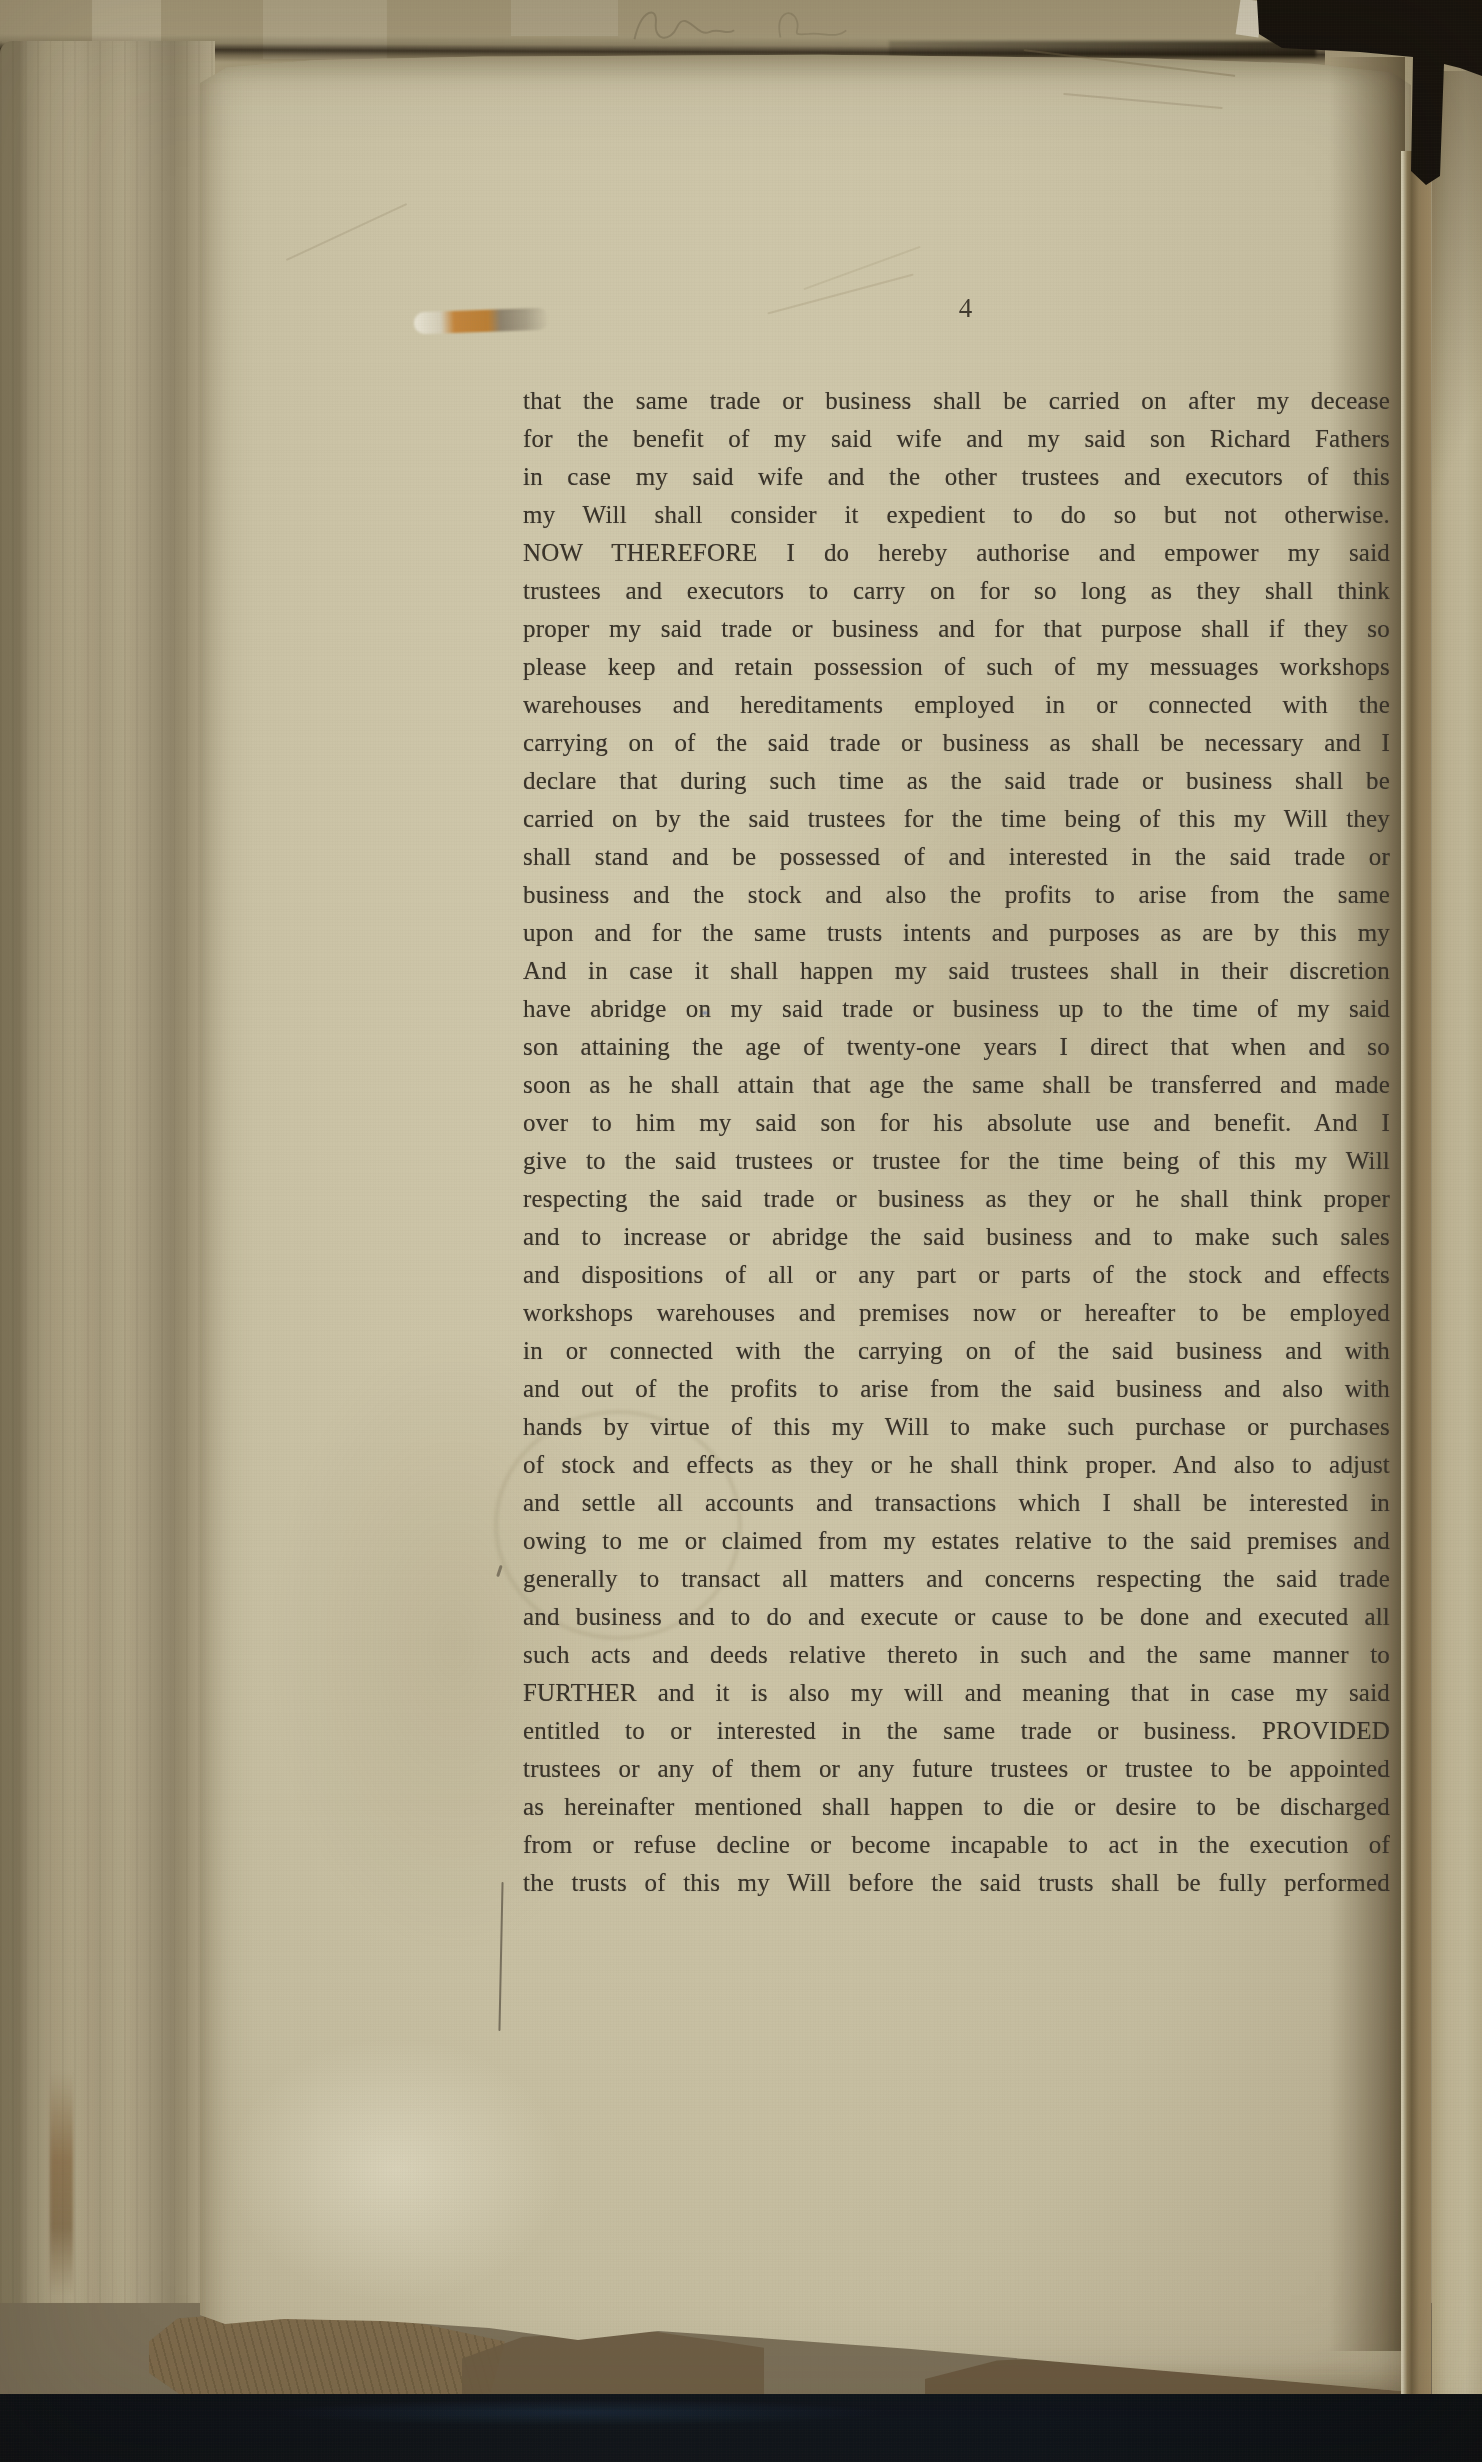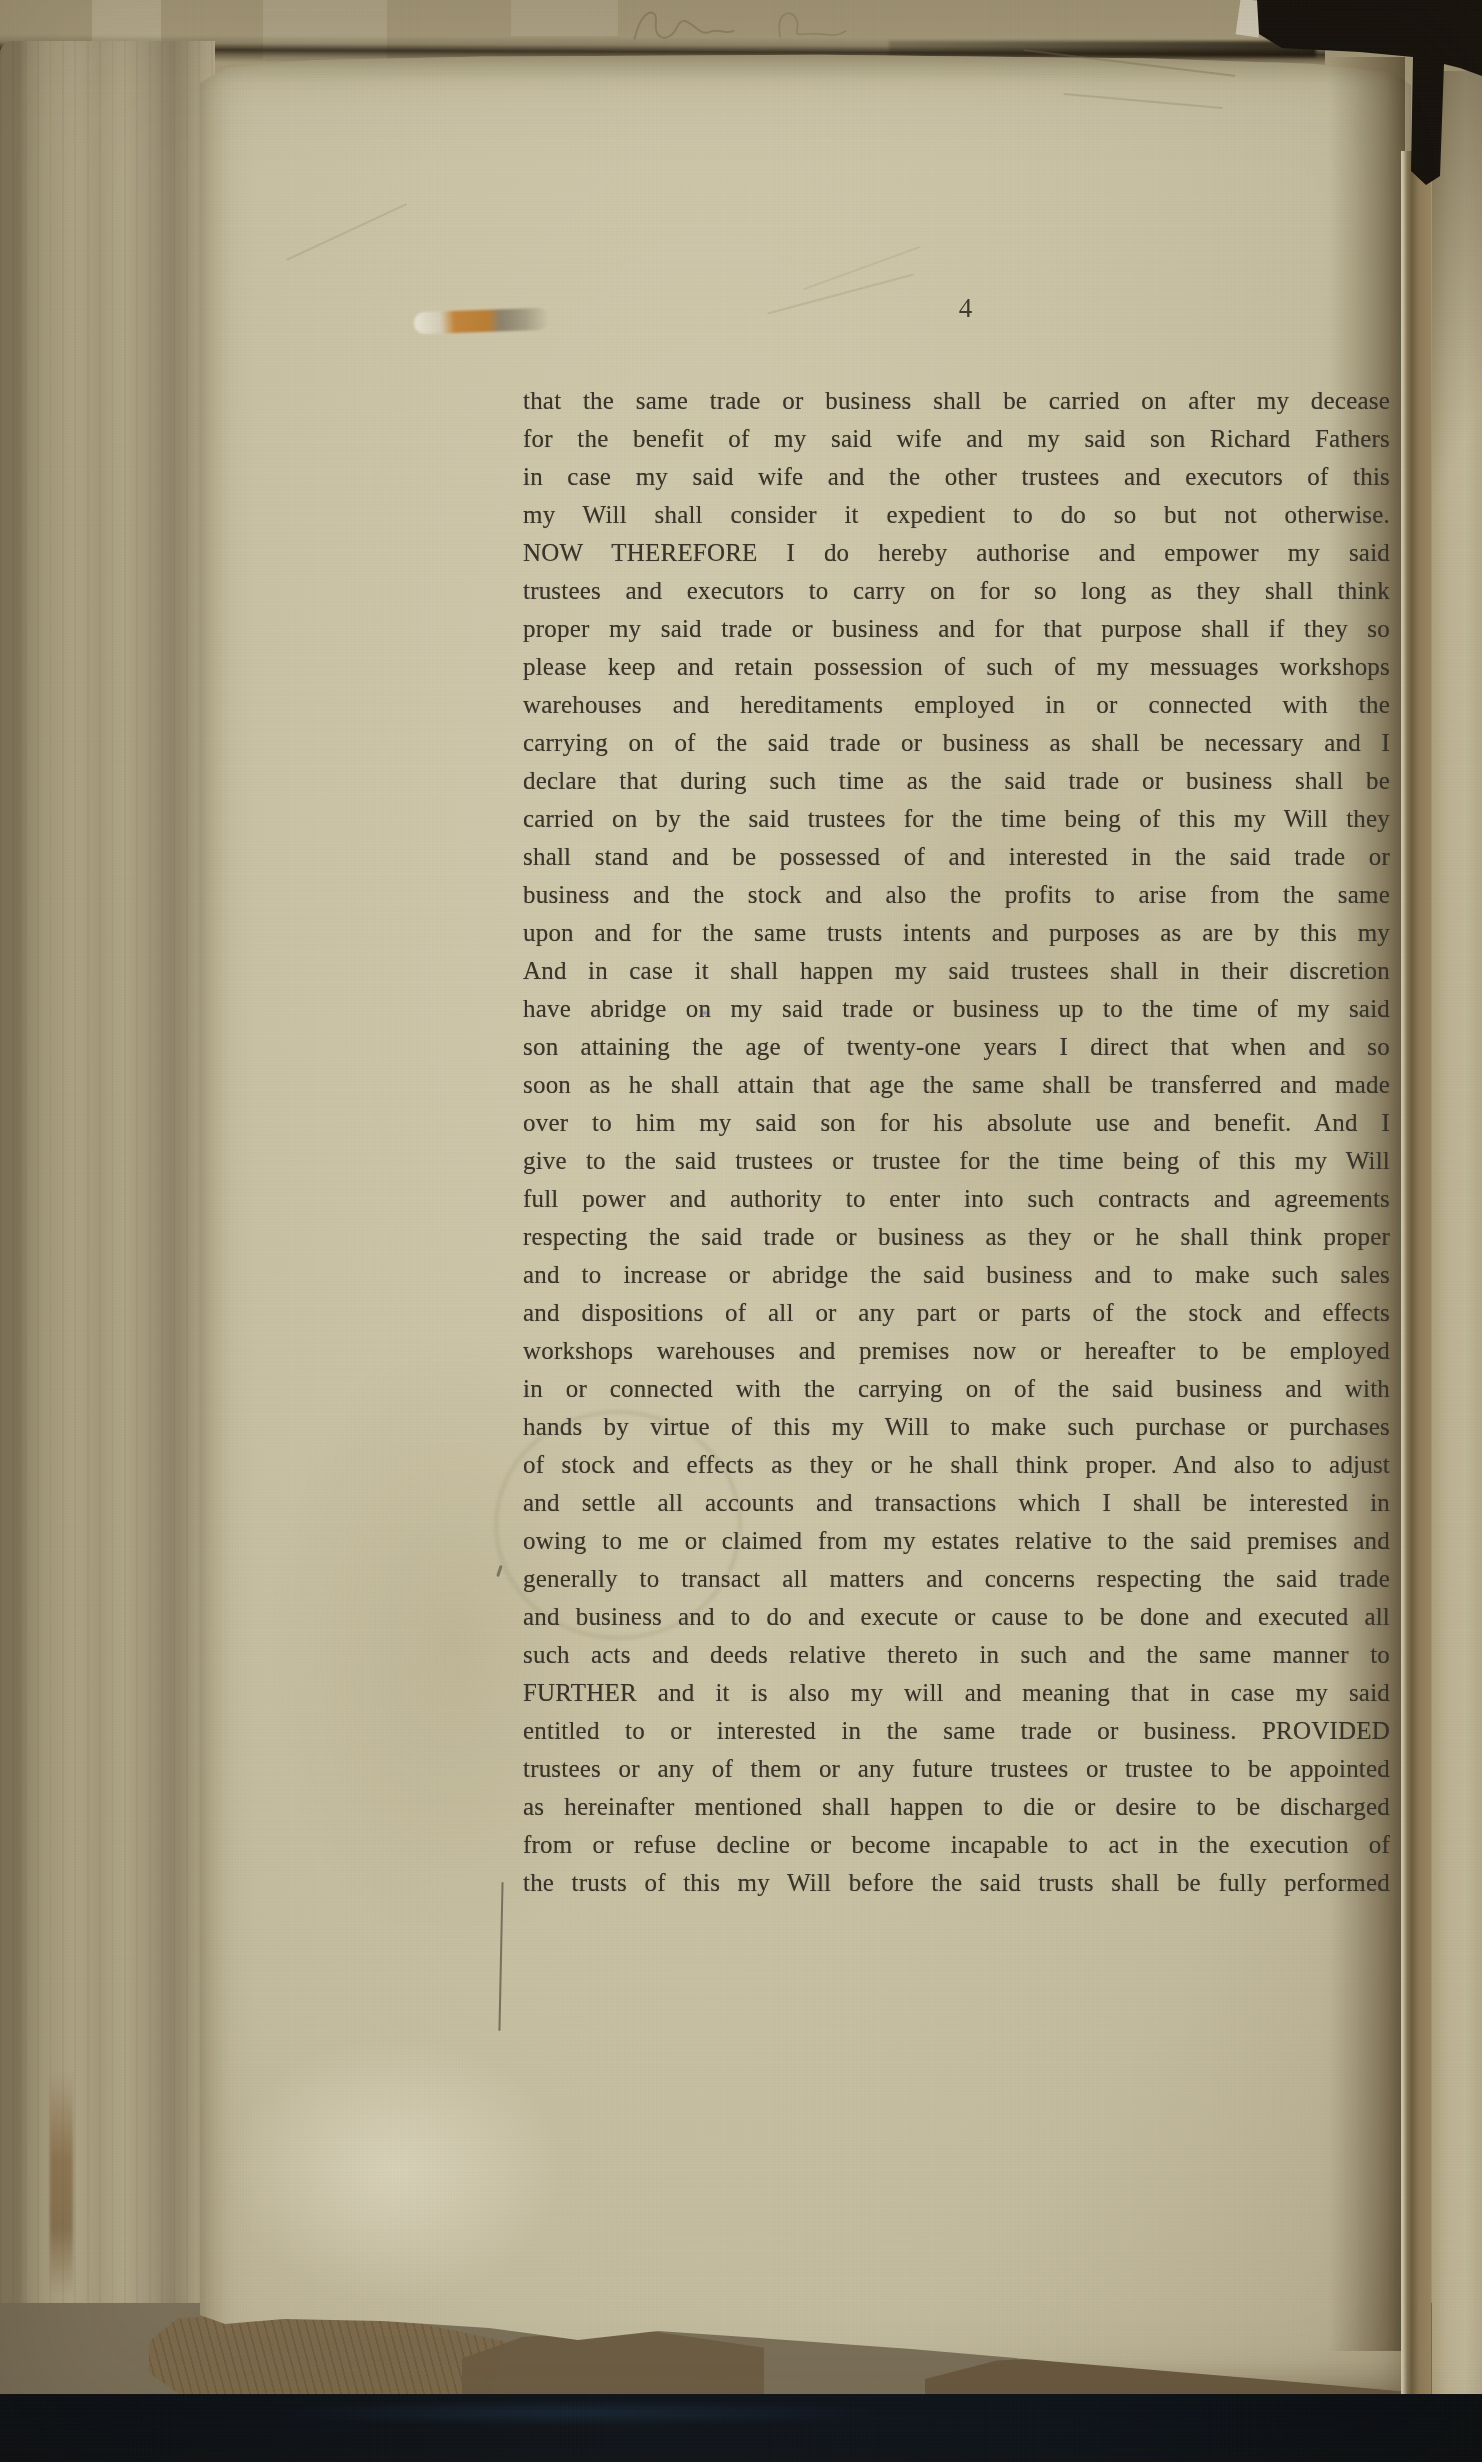--- a/index.html
+++ b/index.html
@@ -157,26 +157,26 @@
     <div class="line">carried on by the said trustees for the time being of this my Will they</div>
     <div class="line">shall stand and be possessed of and interested in the said trade or</div>
     <div class="line">business and the stock and also the profits to arise from the same</div>
     <div class="line">upon and for the same trusts intents and purposes as are by this my</div>
     <div class="line">And in case it shall happen my said trustees shall in their discretion</div>
     <div class="line">have abridge on my said trade or business up to the time of my said</div>
     <div class="line">son attaining the age of twenty-one years I direct that when and so</div>
     <div class="line">soon as he shall attain that age the same shall be transferred and made</div>
     <div class="line">over to him my said son for his absolute use and benefit.  And I</div>
     <div class="line">give to the said trustees or trustee for the time being of this my Will</div>
-    <div class="line">full power and authority to enter into such contracts and agreements</div>
     <div class="line">respecting the said trade or business as they or he shall think proper</div>
     <div class="line">and to increase or abridge the said business and to make such sales</div>
     <div class="line">and dispositions of all or any part or parts of the stock and effects</div>
     <div class="line">workshops warehouses and premises now or hereafter to be employed</div>
     <div class="line">in or connected with the carrying on of the said business and with</div>
+    <div class="line">and out of the profits to arise from the said business and also with</div>
     <div class="line">hands by virtue of this my Will to make such purchase or purchases</div>
     <div class="line">of stock and effects as they or he shall think proper.  And also to adjust</div>
     <div class="line">and settle all accounts and transactions which I shall be interested in</div>
     <div class="line">owing to me or claimed from my estates relative to the said premises and</div>
     <div class="line">generally to transact all matters and concerns respecting the said trade</div>
     <div class="line">and business and to do and execute or cause to be done and executed all</div>
     <div class="line">such acts and deeds relative thereto in such and the same manner to</div>
     <div class="line">FURTHER and it is also my will and meaning that in case my said</div>
     <div class="line">entitled to or interested in the same trade or business.  PROVIDED</div>
     <div class="line">trustees or any of them or any future trustees or trustee to be appointed</div>

